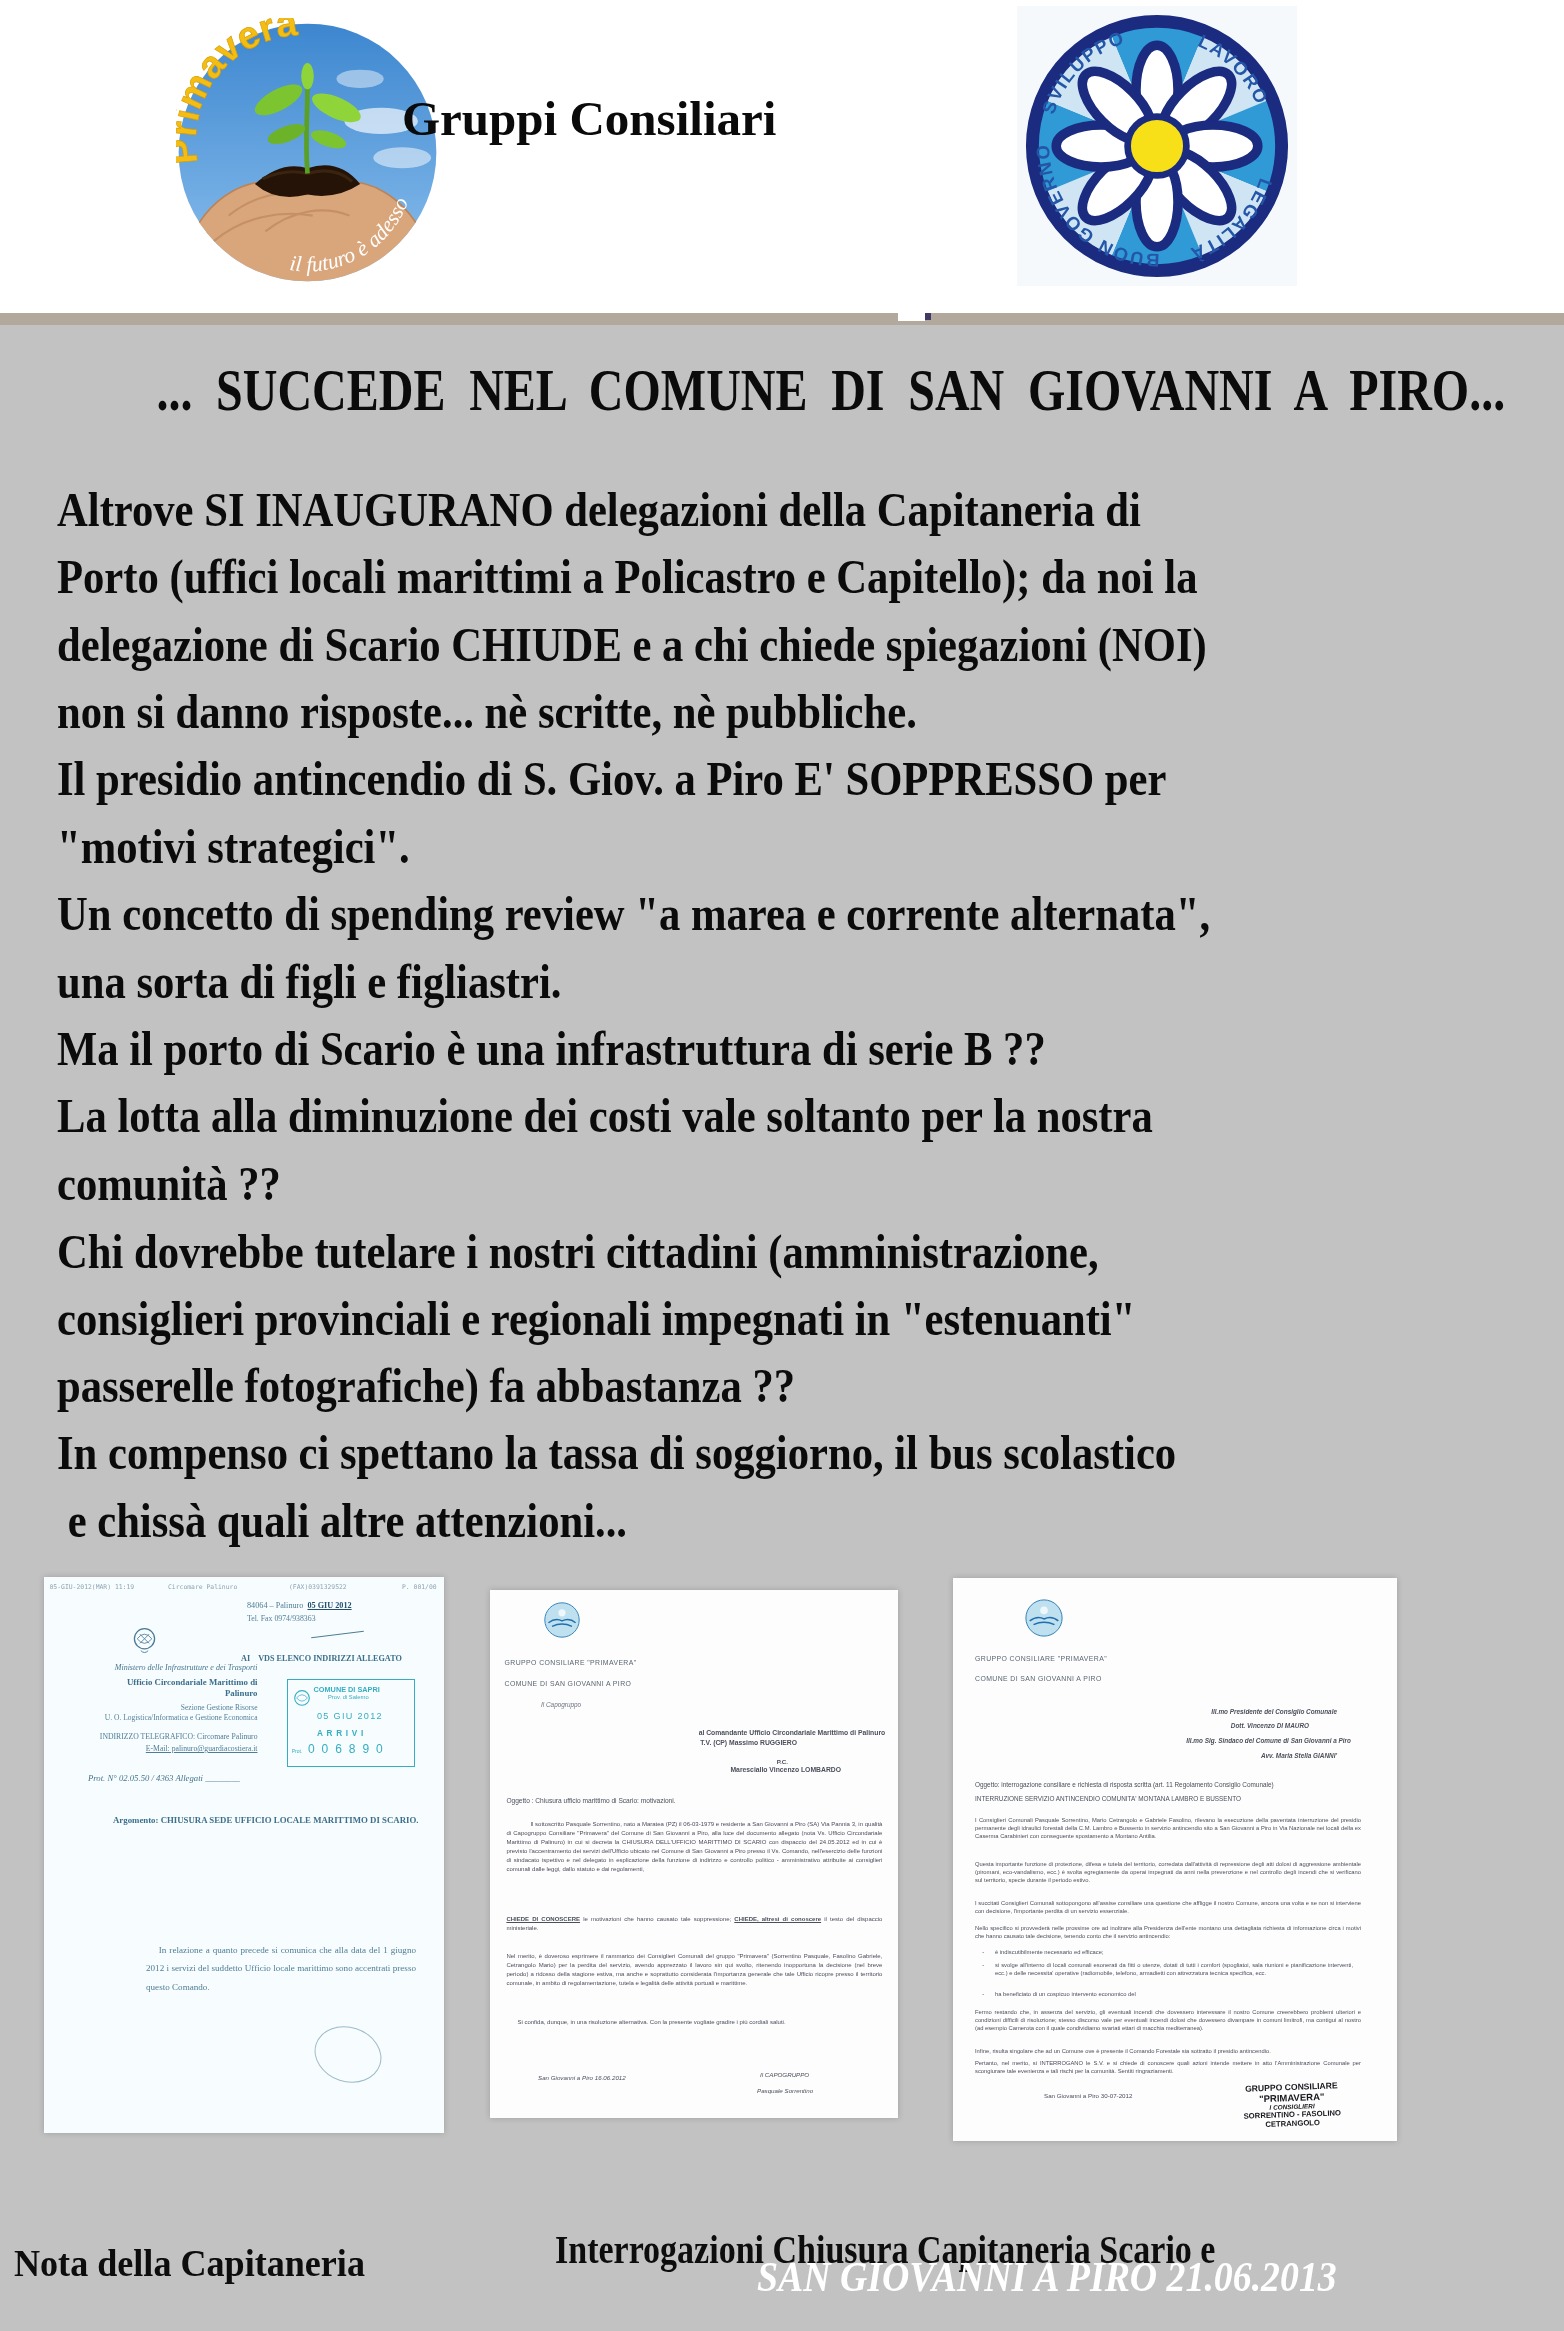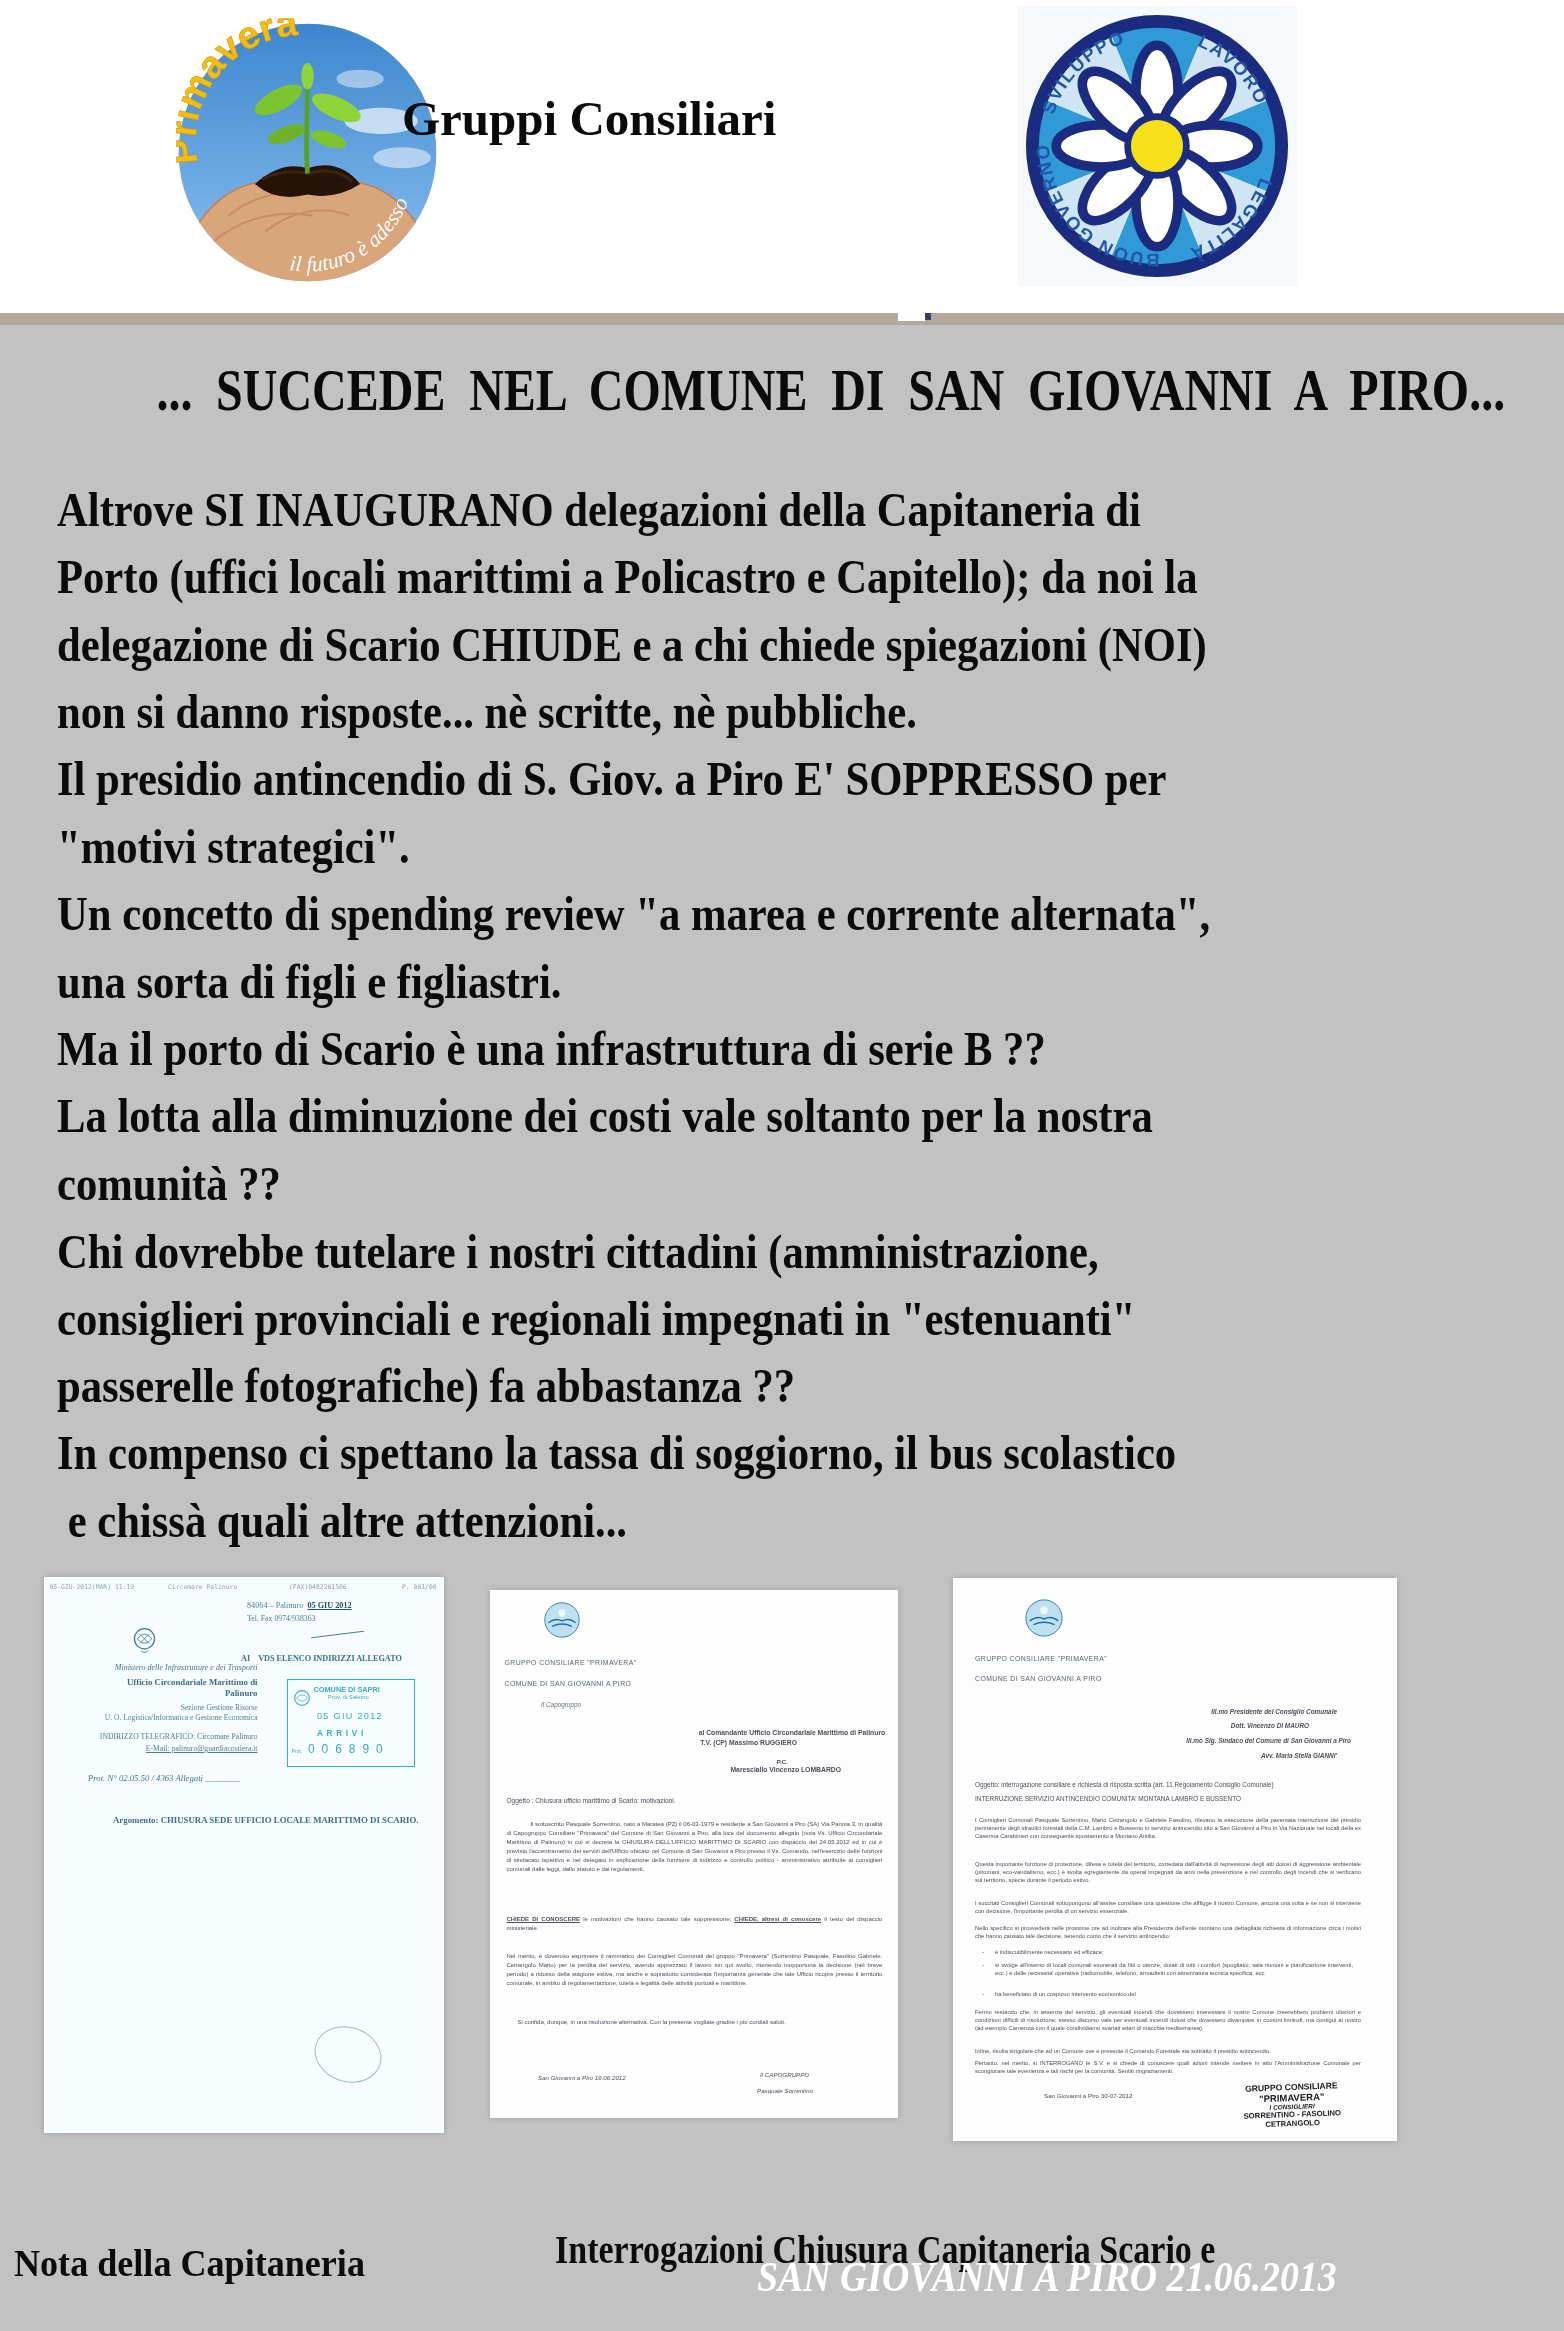--- a/index.html
+++ b/index.html
@@ -161,21 +161,21 @@
     <div class="bline" style="top:1223px">Chi dovrebbe tutelare i nostri cittadini (amministrazione,</div>
     <div class="bline" style="top:1290px">consiglieri provinciali e regionali impegnati in "estenuanti"</div>
     <div class="bline" style="top:1357px">passerelle fotografiche) fa abbastanza ??</div>
     <div class="bline" style="top:1424px">In compenso ci spettano la tassa di soggiorno, il bus scolastico</div>
     <div class="bline" style="top:1492px"> e chissà quali altre attenzioni...</div>
   </div>
 
   <div class="doc d1">
     <div class="fx" style="left:5.5px;top:6.4px">05-GIU-2012(MAR) 11:19</div>
     <div class="fx" style="left:124px;top:6.4px">Circomare Palinuro</div>
-    <div class="fx" style="left:245px;top:6.4px">(FAX)0482261506</div>
+    <div class="fx" style="left:245px;top:6.4px">(FAX)0391329522</div>
     <div class="fx" style="left:358px;top:6.4px">P. 001/00</div>
 
     <div class="abs ser" style="left:203px;top:24px;font-size:8.2px;color:#4e7d95;white-space:pre"><span>84064 – Palinuro</span>  <b class="u" style="color:#23506e">05 GIU 2012</b></div>
     <div class="abs ser" style="left:203px;top:37px;font-size:7.8px;color:#55809a">Tel. Fax  0974/938363</div>
     <div class="abs" style="left:267px;top:57px;width:53px;border-top:1.3px solid #4e7d95;transform:rotate(-7deg)"></div>
 
     <svg class="abs" style="left:84px;top:46px" width="33" height="37" viewBox="0 0 36 40">
       <circle cx="18" cy="17" r="11" fill="none" stroke="#4a7a96" stroke-width="1.4"></circle>
       <path d="M10,17 Q18,7 26,17 Q18,27 10,17 M13,12 L23,22 M23,12 L13,22" fill="none" stroke="#4a7a96" stroke-width="0.9"></path>
       <path d="M14,30 Q18,34 22,30" fill="none" stroke="#4a7a96" stroke-width="1"></path>
@@ -201,20 +201,21 @@
       <div class="abs" style="left:29px;top:31px;font-size:9.1px;letter-spacing:1.3px">05 GIU 2012</div>
       <div class="abs" style="left:29px;top:49px;font-weight:bold;font-size:8.2px;letter-spacing:3.7px">ARRIVI</div>
       <div class="abs" style="left:3.7px;top:68px;font-size:5px">Prot.</div>
       <div class="abs" style="left:20px;top:62px;font-weight:normal;font-size:12px;letter-spacing:1.8px">0 0 6 8 9 0</div>
     </div>
 
     <div class="abs ser" style="left:44px;top:196px;font-style:italic;font-size:8.7px;color:#44758f">Prot. N° 02.05.50 / 4363  Allegati ________</div>
 
     <div class="abs ser" style="left:69px;top:238px;width:307px;font-weight:bold;font-size:8.8px;color:#3c6f8c">Argomento: CHIUSURA SEDE  UFFICIO LOCALE MARITTIMO DI SCARIO.</div>
 
+    <div class="d1b" style="left:102px;top:364px;width:270px;text-indent:12.8px">In relazione a quanto precede si comunica che alla data del 1 giugno 2012 i servizi del suddetto Ufficio locale marittimo sono accentrati presso questo Comando.</div>
 
     <div class="abs" style="left:270px;top:450px;width:66px;height:53px;border:1.3px solid #6e98ad;border-radius:50%;transform:rotate(18deg);opacity:.65"></div>
   </div>
 
   <div class="doc d2 lett">
     <svg class="abs" style="left:53px;top:11px" width="38" height="38" viewBox="0 0 42 42">
       <circle cx="21" cy="21" r="19" fill="#bfe0ef" stroke="#2a7db5" stroke-width="1"></circle>
       <path d="M6,24 Q14,18 21,22 Q29,18 36,24 M10,28 Q21,23 32,28" fill="none" stroke="#1f6fae" stroke-width="1.6"></path>
       <circle cx="21" cy="13" r="4" fill="#eef7fb"></circle>
     </svg>

